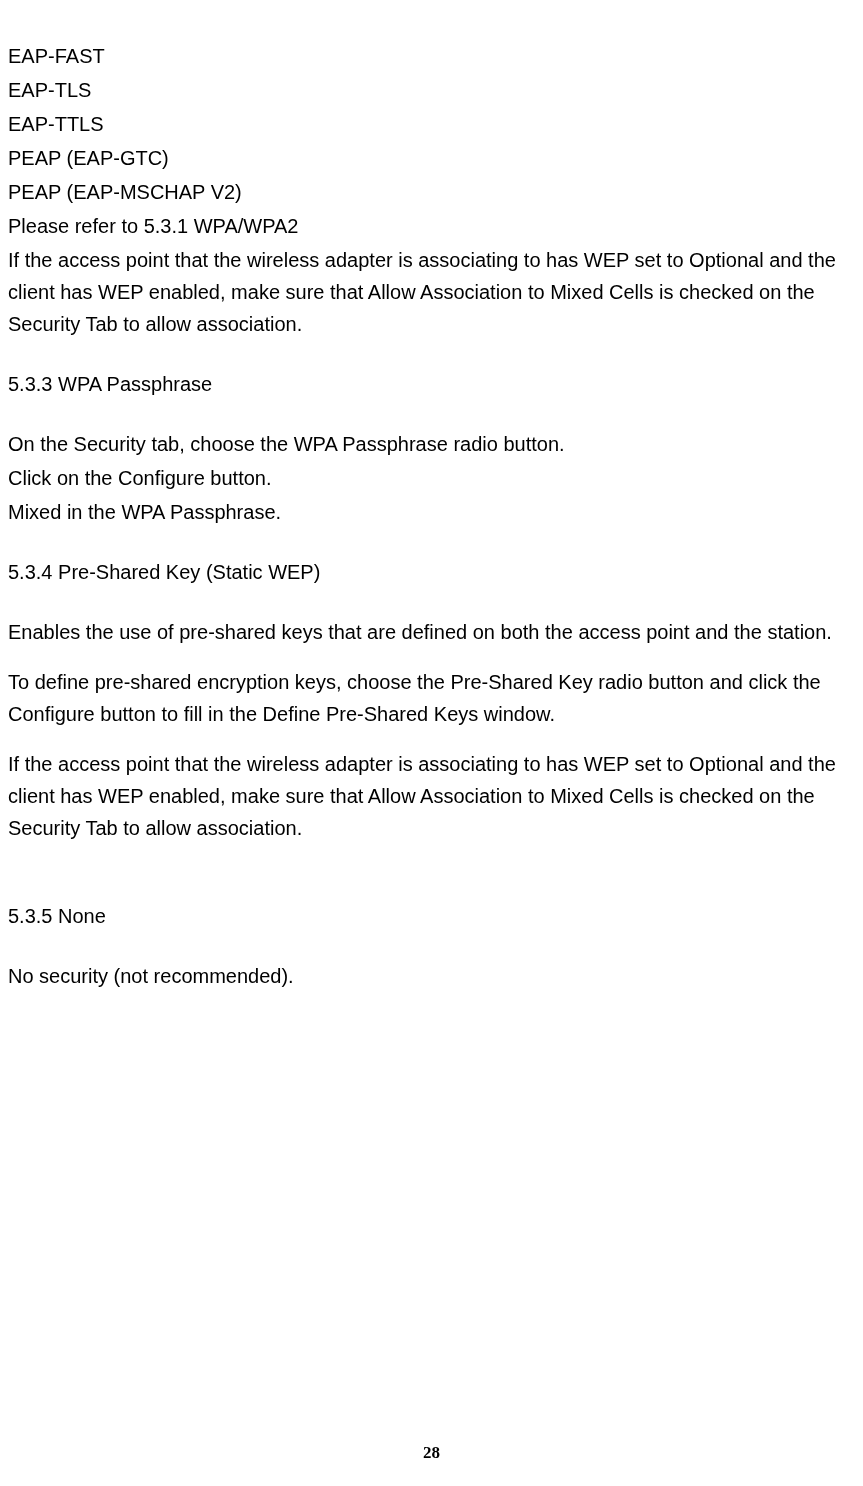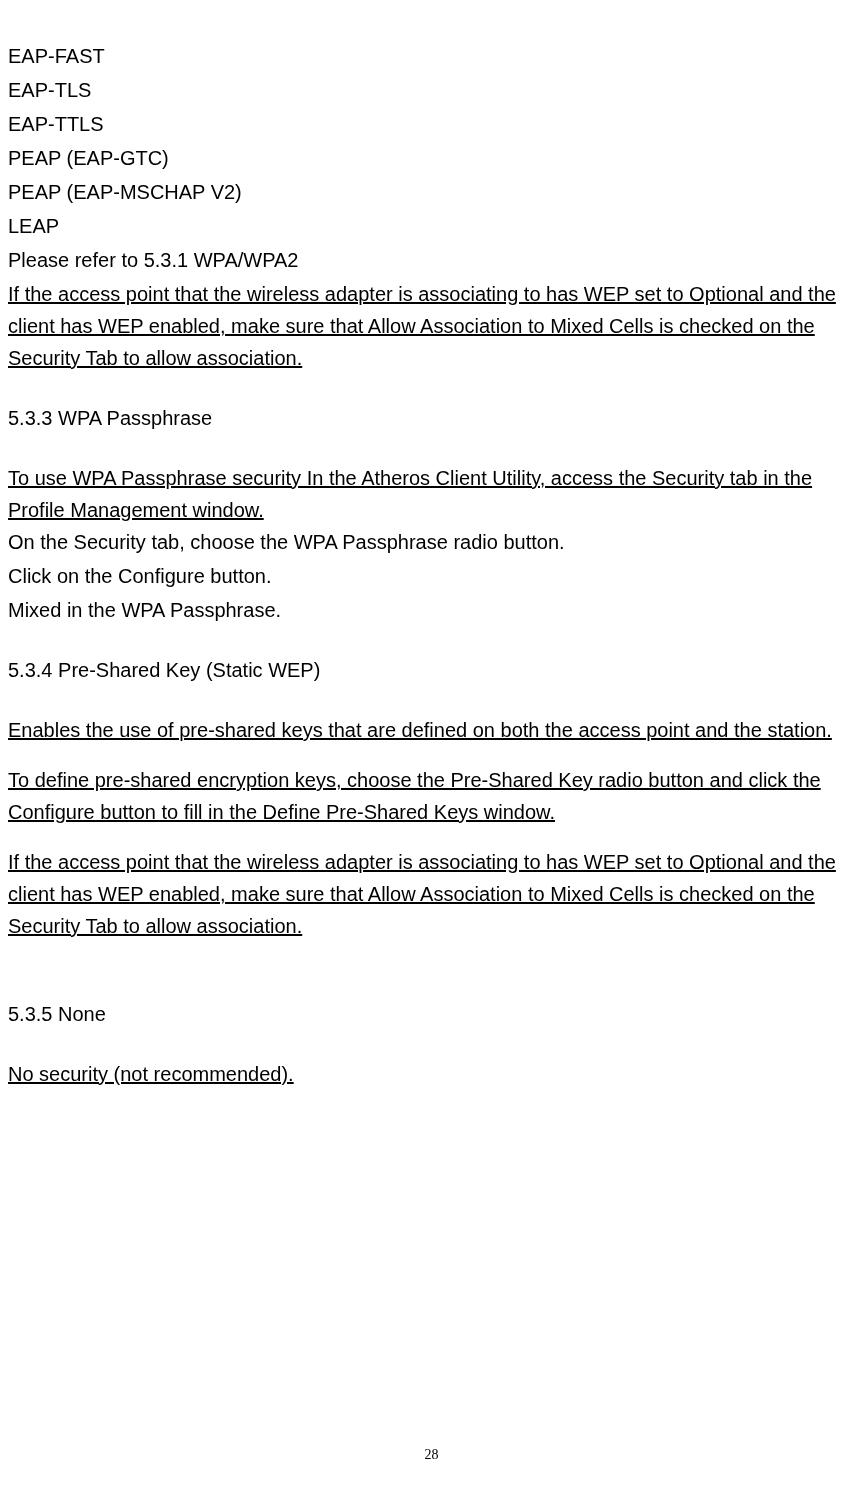--- a/index.html
+++ b/index.html
@@ -24,53 +24,51 @@
     }
     .line {
       margin-bottom: 2px;
     }
     .section-heading {
       margin-top: 28px;
       margin-bottom: 28px;
     }
     .paragraph {
       margin-bottom: 0;
-      text-decoration: underline;
     }
     .spacer-small {
       height: 18px;
     }
     .spacer-medium {
       height: 28px;
     }
     .page-number {
       position: absolute;
       bottom: 20px;
       left: 50%;
       transform: translateX(-50%);
-      font-size: 14px;
+      font-size: 17px;
       font-family: "Times New Roman", Times, serif;
+      font-weight: bold;
     }
   </style>
 </head>
 <body>
 
 <div class="content">
   <div class="line">EAP-FAST</div>
   <div class="line">EAP-TLS</div>
   <div class="line">EAP-TTLS</div>
   <div class="line">PEAP (EAP-GTC)</div>
   <div class="line">PEAP (EAP-MSCHAP V2)</div>
-  <div class="line">LEAP</div>
   <div class="line">Please refer to 5.3.1 WPA/WPA2</div>
   <div class="paragraph">If the access point that the wireless adapter is associating to has WEP set to Optional and the client has WEP enabled, make sure that Allow Association to Mixed Cells is checked on the Security Tab to allow association.</div>
 
   <div class="section-heading">5.3.3 WPA Passphrase</div>
 
-  <div class="paragraph">To use WPA Passphrase security In the Atheros Client Utility, access the Security tab in the Profile Management window.</div>
   <div class="line">On the Security tab, choose the WPA Passphrase radio button.</div>
   <div class="line">Click on the Configure button.</div>
   <div class="line">Mixed in the WPA Passphrase.</div>
 
   <div class="section-heading">5.3.4    Pre-Shared Key (Static WEP)</div>
 
   <div class="paragraph">Enables the use of pre-shared keys that are defined on both the access point and the station.</div>
   <div class="spacer-small"></div>
   <div class="paragraph">To define pre-shared encryption keys, choose the Pre-Shared Key radio button and click the Configure button to fill in the Define Pre-Shared Keys window.</div>
   <div class="spacer-small"></div>

